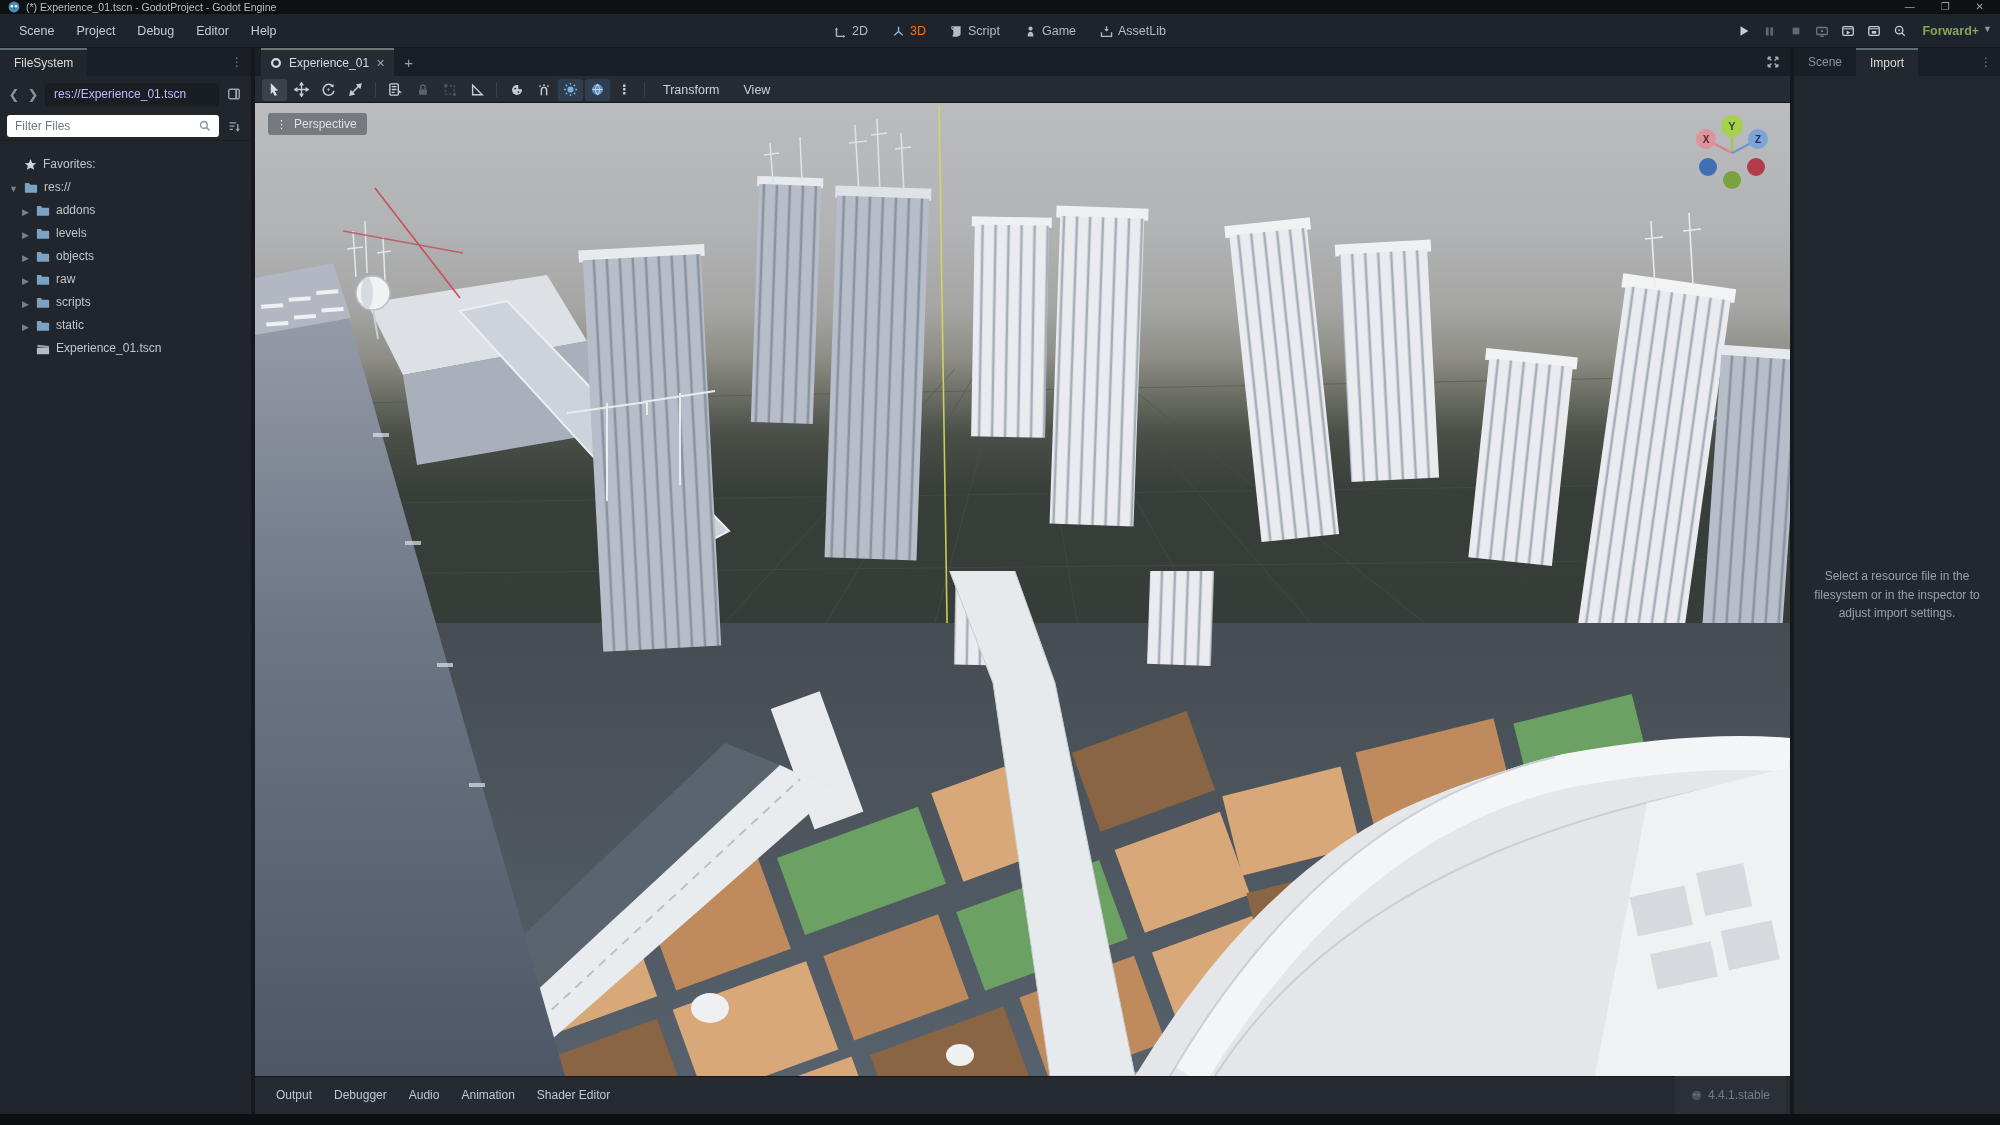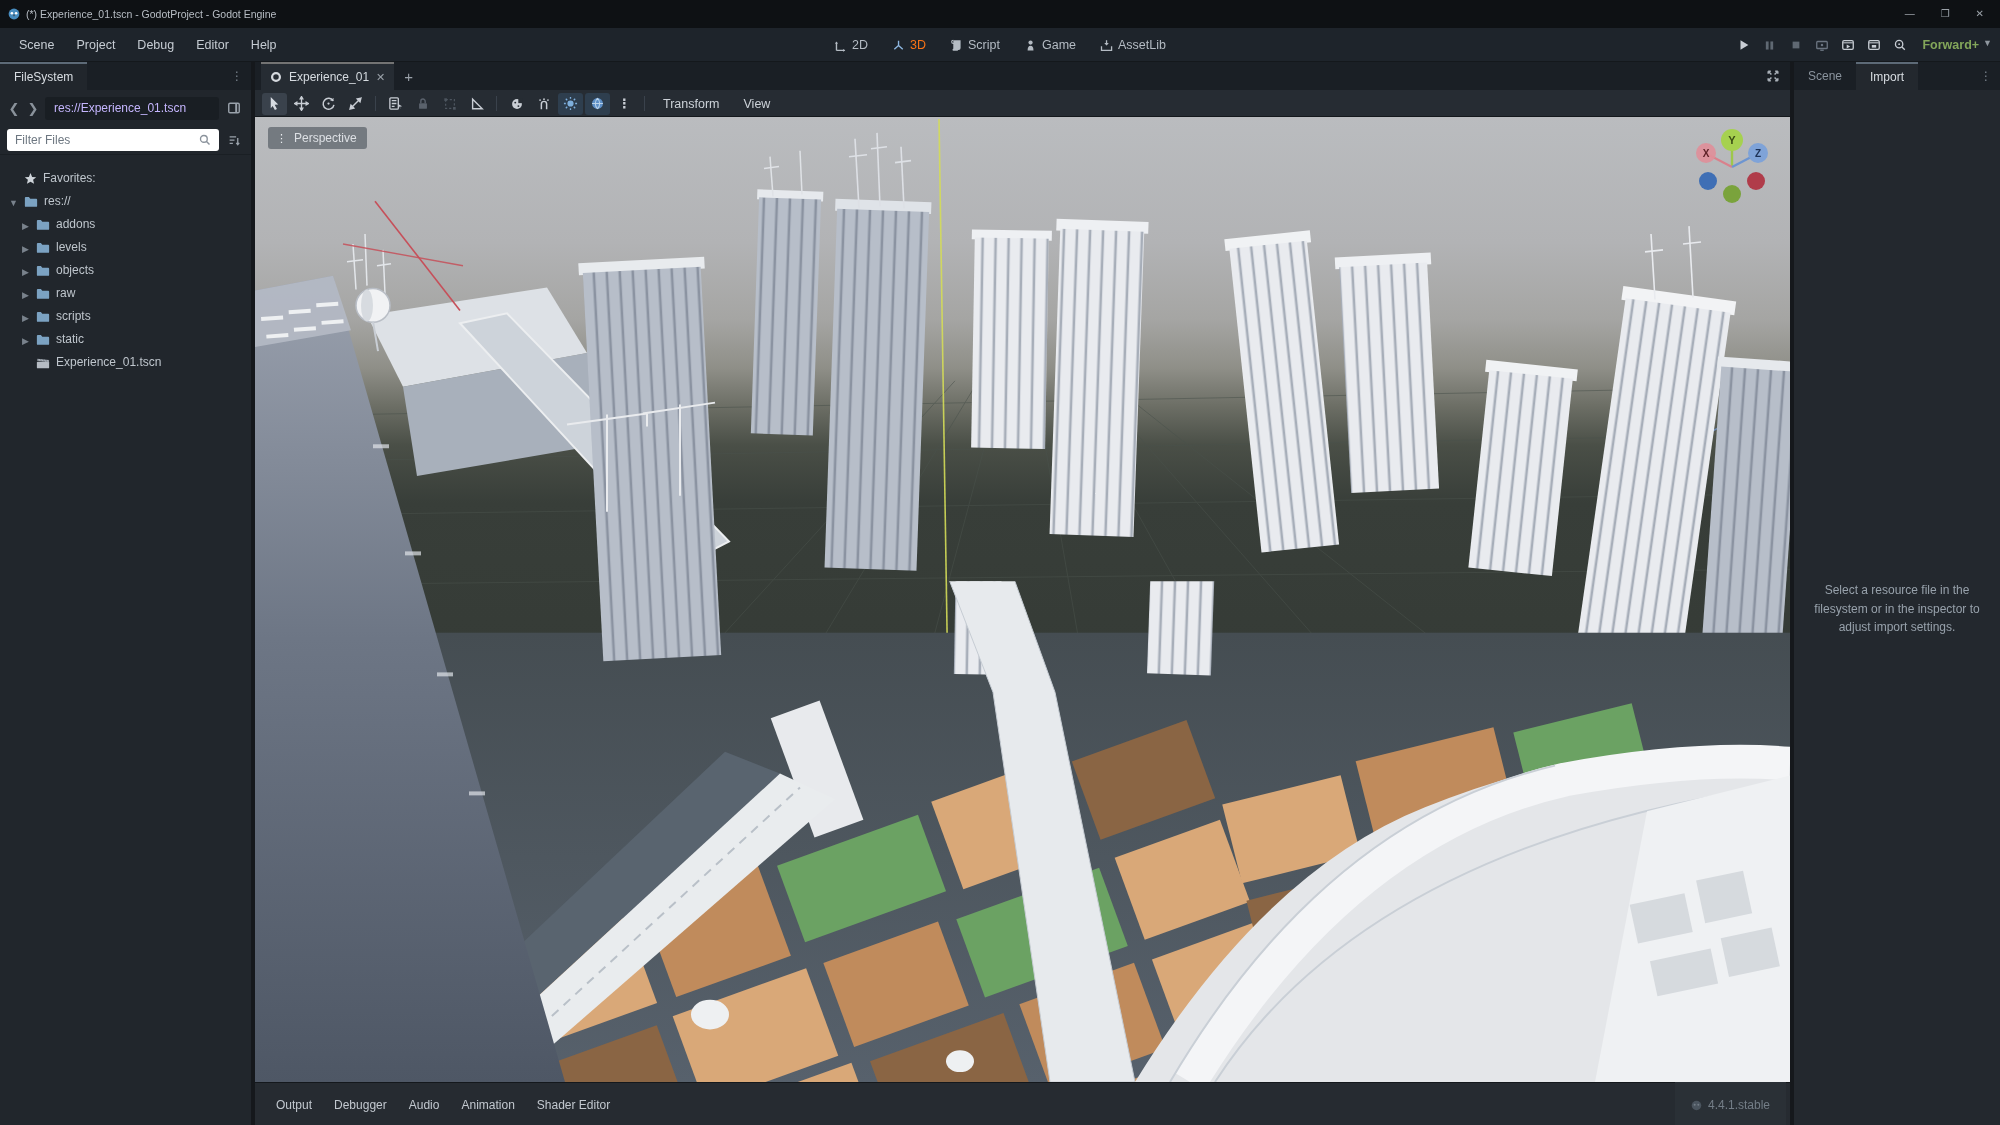--- a/index.html
+++ b/index.html
@@ -1,20 +1,20 @@
 <!DOCTYPE html>
 <html><head>
 <meta charset="utf-8">
 <style>
   *{box-sizing:border-box;margin:0;padding:0}
   html,body{width:2000px;height:1125px;overflow:hidden}
   body{font-family:"Liberation Sans","DejaVu Sans",sans-serif;background:#0d1013;color:#cdd3da;position:relative}
 
   
-  .titlebar{height:28px;background:#0e1114;display:flex;align-items:center;padding:0 8px;font-size:10.5px;color:#b8bec5}
+  .titlebar{height:14px;background:#0e1114;display:flex;align-items:center;padding:0 8px;font-size:10.5px;color:#b8bec5}
   .titlebar .godot-logo{width:12px;height:12px;margin-right:6px;flex:none}
   .win-controls{margin-left:auto;display:flex;align-items:center;gap:26px;padding-right:8px;color:#9aa1a8;font-size:10px}
   .win-controls span{cursor:default;line-height:1}
 
   
   .menubar{height:34px;background:#1e242b;display:flex;align-items:center;position:relative;box-shadow:inset 0 -1px 0 #14181c;padding-left:8px}
   .menu-item{padding:0 11px;font-size:12.5px;color:#c6ccd3;cursor:default}
   .workspaces{position:absolute;left:50%;transform:translateX(-50%);display:flex;gap:10px;align-items:center}
   .ws-tab{display:flex;align-items:center;gap:5px;padding:2px 7px;font-size:12.5px;font-weight:400;color:#b4bbc3}
   .ws-tab.active{color:#f97316}
@@ -67,21 +67,21 @@
   .tb-menu{font-size:12.5px;color:#ccd2d8;padding:0 11px;flex:none}
 
   
   .viewport{flex:1;position:relative;background:#3a403c;overflow:hidden}
   .viewport > svg.city{position:absolute;inset:0;width:100%;height:100%;display:block}
   .persp-pill{position:absolute;left:13px;top:10px;height:22px;background:rgba(101,107,115,.82);display:flex;align-items:center;gap:7px;padding:0 10px 0 8px;border-radius:3px;color:#dde0e4;font-size:12px}
   .persp-pill .pdots{font-size:11px;color:#eceef1;letter-spacing:0}
   .gizmo{position:absolute;top:6px;right:12px;width:92px;height:92px}
 
   
-  .bottom-bar{height:46px;background:#262b31;display:flex;align-items:center;padding:0 4px 0 10px;box-shadow:inset 0 1px 0 #14181c;flex:none}
+  .bottom-bar{height:38px;background:#262b31;display:flex;align-items:center;padding:0 4px 0 10px;box-shadow:inset 0 1px 0 #14181c;flex:none}
   .bp-item{font-size:12px;color:#c2c8cf;padding:0 11px}
   .version-box{margin-left:auto;align-self:stretch;display:flex;align-items:center;gap:6px;background:#2a3036;padding:0 16px;color:#737d87;font-size:12px}
   .window-strip{height:7px;background:#0d1013}
 
   
   .import-body{flex:1;display:flex;align-items:center;justify-content:center;padding:0 16px}
   .import-msg{font-size:12px;color:#97a1ab;text-align:center;line-height:1.55;max-width:175px}
 </style>
 </head>
 <body>

